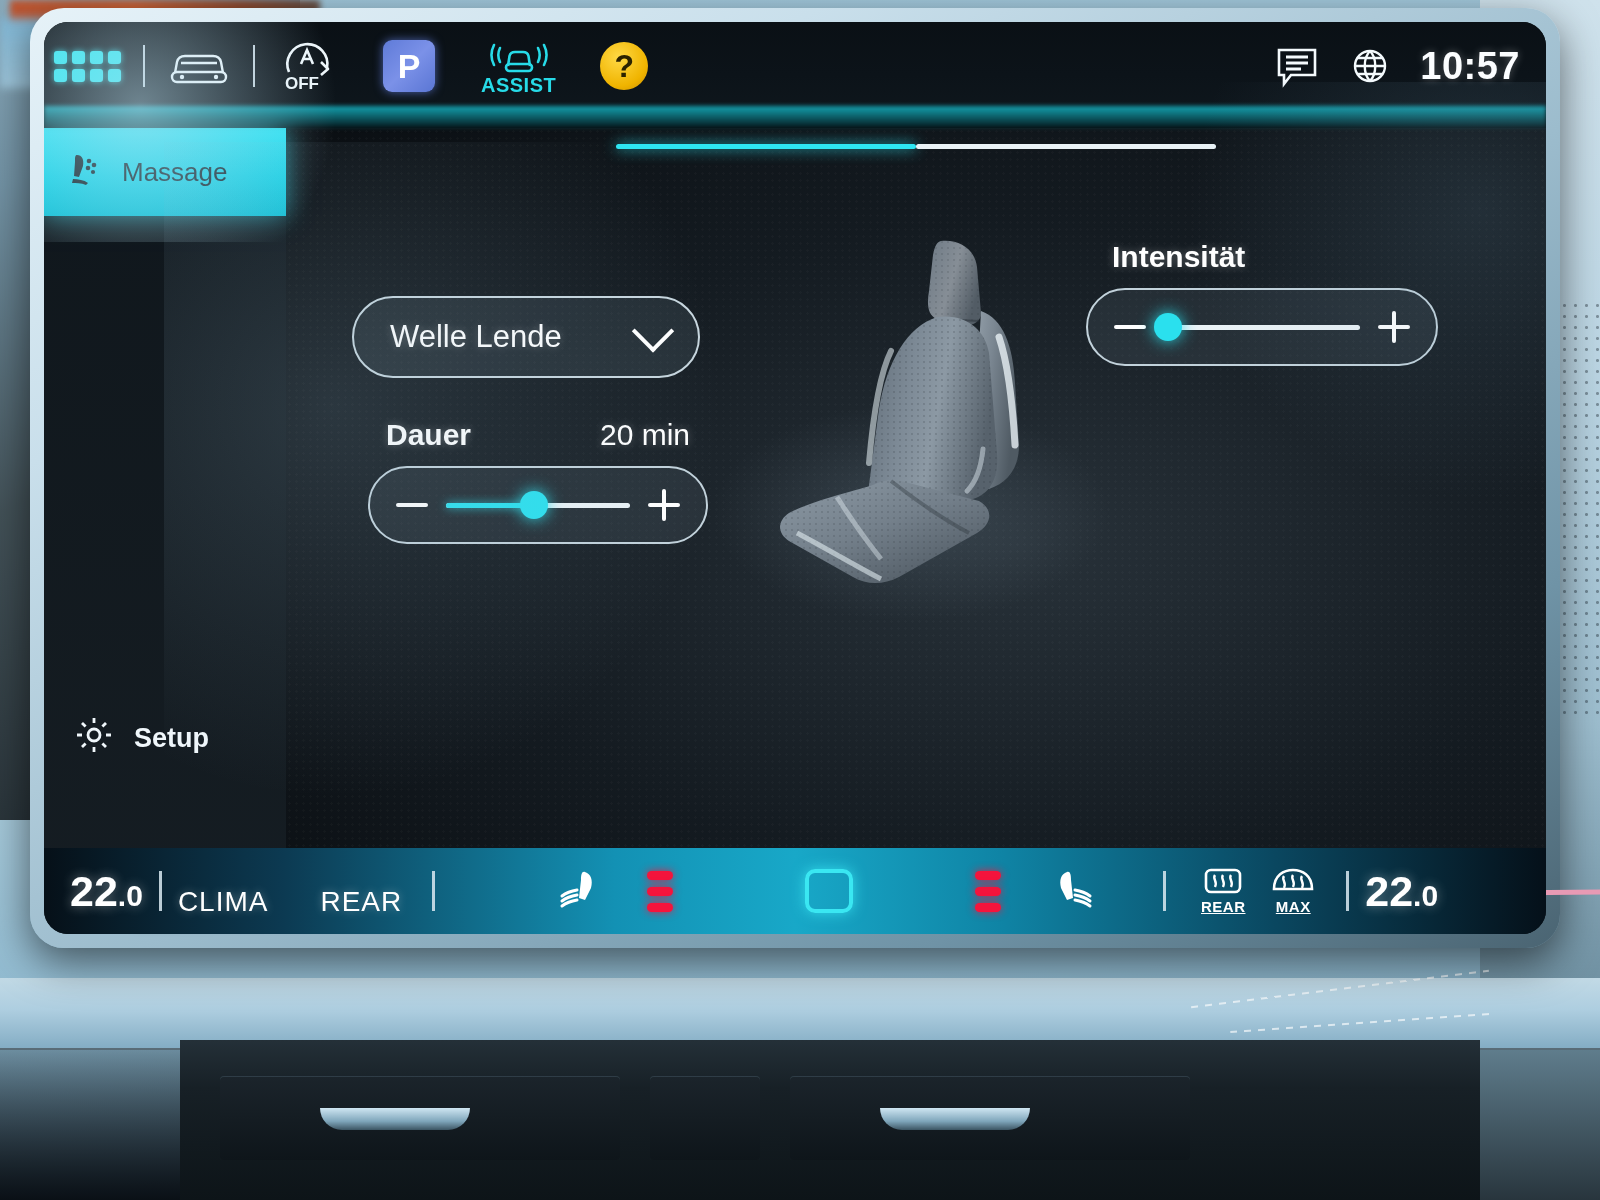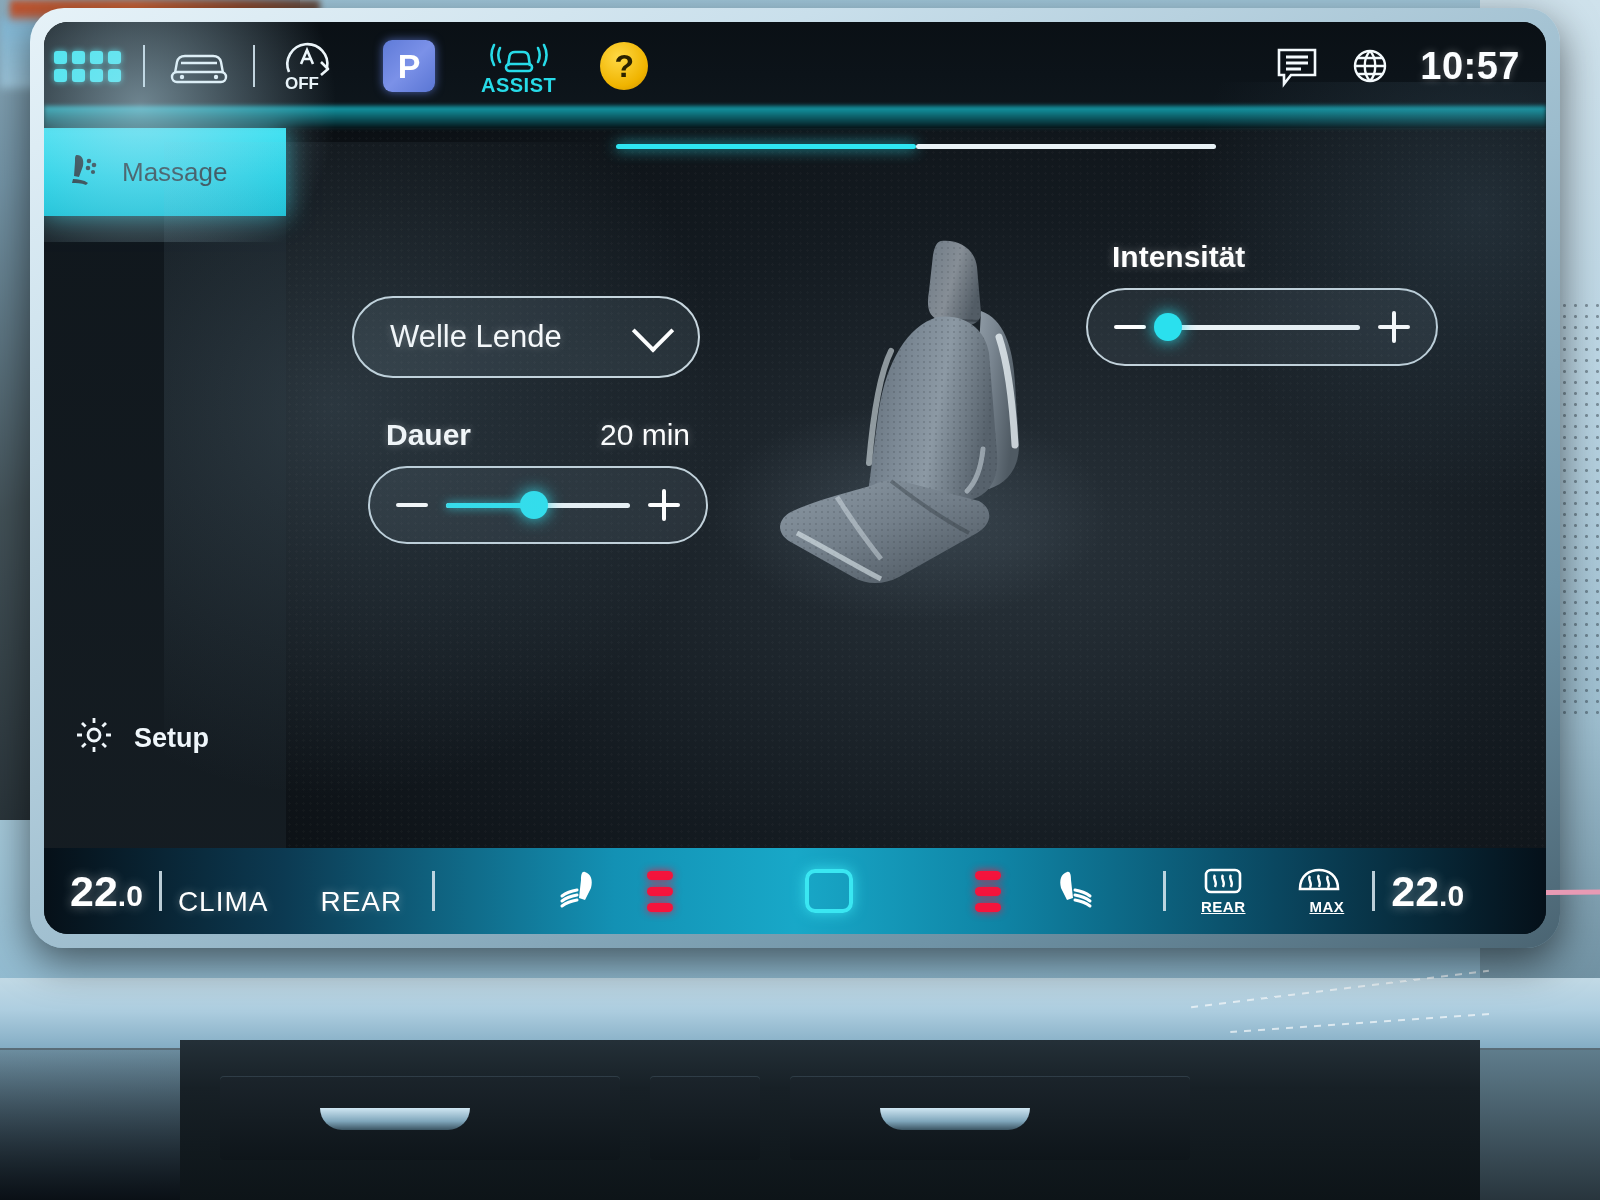--- a/index.html
+++ b/index.html
@@ -543,21 +543,21 @@
       <div class="cb-sep" style="margin-left:64px;"></div>
 
       <div class="defro" style="margin-left:18px;">
         <svg width="46" height="34" viewBox="0 0 46 34" fill="none" stroke="#ffffff" stroke-width="2.6">
           <rect x="6" y="3" width="34" height="22" rx="5"></rect>
           <path d="M15 8 C12 12 18 14 15 20 M23 8 C20 12 26 14 23 20 M31 8 C28 12 34 14 31 20" stroke-width="2.4"></path>
         </svg>
         <span class="defro-txt">REAR</span>
       </div>
 
-      <div class="defro" style="margin-left:48px;align-items:flex-end;">
+      <div class="defro" style="margin-left:22px;">
         <svg width="50" height="34" viewBox="0 0 50 34" fill="none" stroke="#ffffff" stroke-width="2.6">
           <path d="M6 22 C6 8 16 3 25 3 C34 3 44 8 44 22 Z"></path>
           <path d="M16 9 C13 13 19 15 16 21 M25 8 C22 12 28 14 25 20 M34 9 C31 13 37 15 34 21" stroke-width="2.4"></path>
         </svg>
         <span class="defro-txt">MAX</span>
       </div>
 
       <div class="cb-sep" style="margin-left:28px;"></div>
       <div class="cb-temp">
         <span>22</span><small>.0</small>

